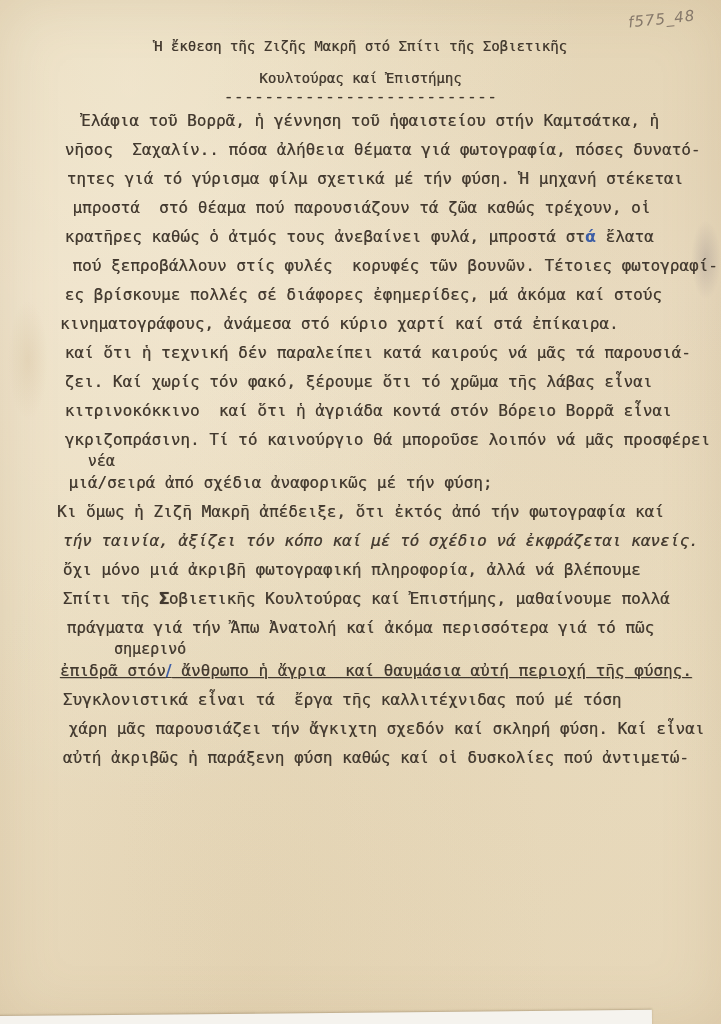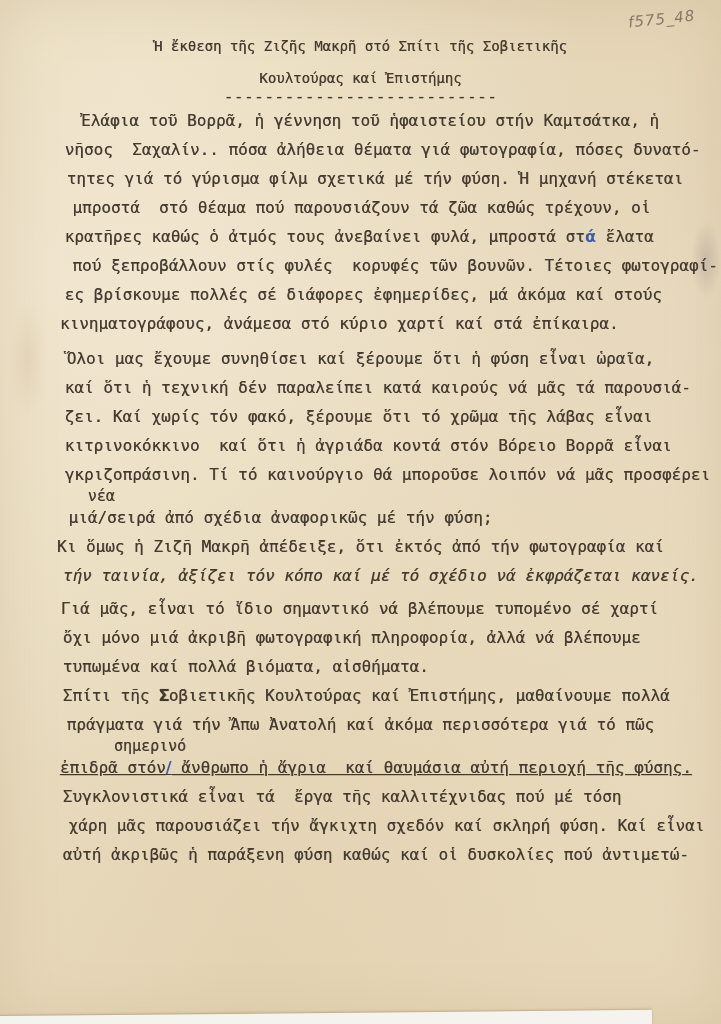--- a/index.html
+++ b/index.html
@@ -92,31 +92,28 @@
 
   <div class="typed-body">
       <div class="line" style="padding-left: 2.5ch;"><span>Ἐλάφια τοῦ Βορρᾶ, ἡ γέννηση τοῦ ἡφαιστείου στήν Καμτσάτκα, ἡ</span></div>
       <div class="line" style="padding-left: 0.8ch;"><span>νῆσος  Σαχαλίν.. πόσα ἀλήθεια θέματα γιά φωτογραφία, πόσες δυνατό-</span></div>
       <div class="line" style="padding-left: 1ch;"><span>τητες γιά τό γύρισμα φίλμ σχετικά μέ τήν φύση. Ἡ μηχανή στέκεται</span></div>
       <div class="line" style="padding-left: 1.6ch;"><span>μπροστά  στό θέαμα πού παρουσιάζουν τά ζῶα καθώς τρέχουν, οἱ</span></div>
       <div class="line" style="padding-left: 0.8ch;"><span>κρατῆρες καθώς ὁ ἀτμός τους ἀνεβαίνει φυλά, μπροστά στ</span><span class="ink-blue">ά</span><span> ἔλατα</span></div>
       <div class="line" style="padding-left: 1.6ch;"><span>πού ξεπροβάλλουν στίς φυλές  κορυφές τῶν βουνῶν. Τέτοιες φωτογραφί-</span></div>
       <div class="line" style="padding-left: 0.8ch;"><span>ες βρίσκουμε πολλές σέ διάφορες ἐφημερίδες, μά ἀκόμα καί στούς</span></div>
       <div class="line" style="padding-left: 0.3ch;"><span>κινηματογράφους, ἀνάμεσα στό κύριο χαρτί καί στά ἐπίκαιρα.</span></div>
-      <div class="line" style="padding-left: 1ch; margin-top: 6px;"><span>Ὅλοι μας ἔχουμε συνηθίσει καί ξέρουμε ὅτι ἡ φύση εἶναι ὡραῖα,</span></div>
       <div class="line" style="padding-left: 0.8ch;"><span>καί ὅτι ἡ τεχνική δέν παραλείπει κατά καιρούς νά μᾶς τά παρουσιά-</span></div>
       <div class="line" style="padding-left: 0.8ch;"><span>ζει. Καί χωρίς τόν φακό, ξέρουμε ὅτι τό χρῶμα τῆς λάβας εἶναι</span></div>
       <div class="line" style="padding-left: 0.8ch;"><span>κιτρινοκόκκινο  καί ὅτι ἡ ἀγριάδα κοντά στόν Βόρειο Βορρᾶ εἶναι</span></div>
       <div class="line" style="padding-left: 0.8ch;"><span>γκριζοπράσινη. Τί τό καινούργιο θά μποροῦσε λοιπόν νά μᾶς προσφέρει</span></div>
       <div class="line" style="padding-left: 1.2ch; margin-top: 14px;"><span class="insert" style="left: 3.4ch;">νέα</span><span>μιά/σειρά ἀπό σχέδια ἀναφορικῶς μέ τήν φύση;</span></div>
       <div class="line"><span>Κι ὅμως ἡ Ζιζῆ Μακρῆ ἀπέδειξε, ὅτι ἐκτός ἀπό τήν φωτογραφία καί</span></div>
       <div class="line" style="padding-left: 0.6ch; font-style: italic;"><span>τήν ταινία, ἀξίζει τόν κόπο καί μέ τό σχέδιο νά ἐκφράζεται κανείς.</span></div>
-      <div class="line" style="padding-left: 0.4ch; margin-top: 4px;"><span>Γιά μᾶς, εἶναι τό ἴδιο σημαντικό νά βλέπουμε τυπομένο σέ χαρτί</span></div>
       <div class="line" style="padding-left: 0.6ch;"><span>ὄχι μόνο μιά ἀκριβῆ φωτογραφική πληροφορία, ἀλλά νά βλέπουμε</span></div>
-      <div class="line" style="padding-left: 0.6ch;"><span>τυπωμένα καί πολλά βιόματα, αἰσθήματα.</span></div>
       <div class="line" style="padding-left: 0.6ch;"><span>Σπίτι τῆς </span><span class="overstrike">Σ</span><span>οβιετικῆς Κουλτούρας καί Ἐπιστήμης, μαθαίνουμε πολλά</span></div>
       <div class="line" style="padding-left: 1ch;"><span>πράγματα γιά τήν Ἄπω Ἀνατολή καί ἀκόμα περισσότερα γιά τό πῶς</span></div>
       <div class="line" style="padding-left: 0.3ch; margin-top: 14px; text-decoration: underline;"><span class="insert" style="left: 6.3ch;">σημερινό</span><span>ἐπιδρᾶ στόν</span><span class="ink-blue">/</span><span> ἄνθρωπο ἡ ἄγρια  καί θαυμάσια αὐτή περιοχή τῆς φύσης.</span></div>
       <div class="line" style="padding-left: 0.6ch;"><span>Συγκλονιστικά εἶναι τά  ἔργα τῆς καλλιτέχνιδας πού μέ τόση</span></div>
       <div class="line" style="padding-left: 1.2ch;"><span>χάρη μᾶς παρουσιάζει τήν ἄγκιχτη σχεδόν καί σκληρή φύση. Καί εἶναι</span></div>
       <div class="line" style="padding-left: 0.6ch;"><span>αὐτή ἀκριβῶς ἡ παράξενη φύση καθώς καί οἱ δυσκολίες πού ἀντιμετώ-</span></div>
     </div>
 
   <div class="bottom-gap"></div>
 </div>

